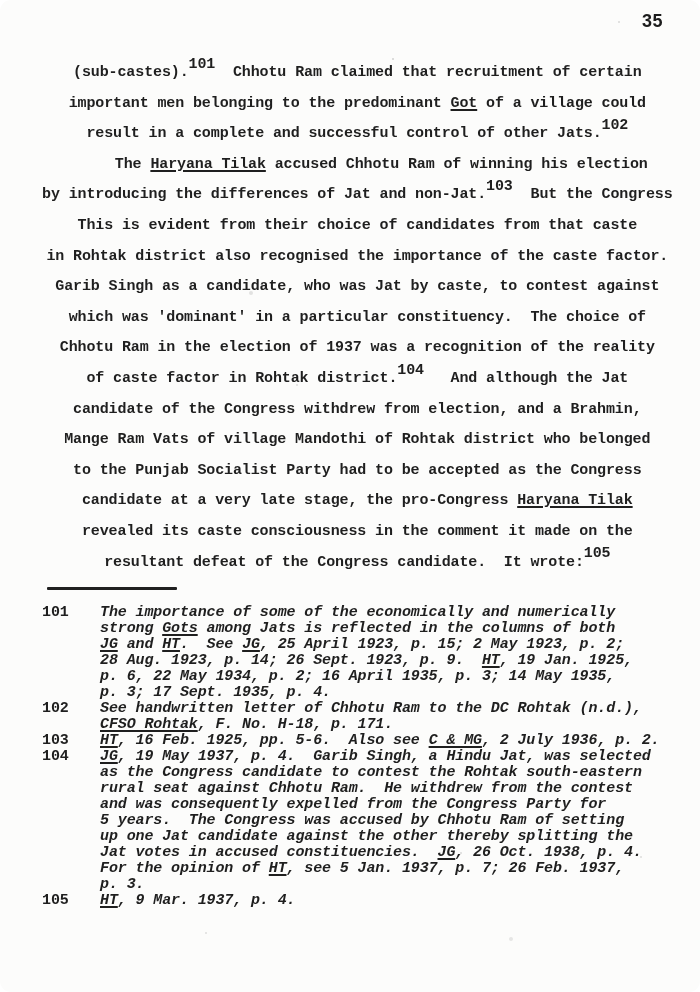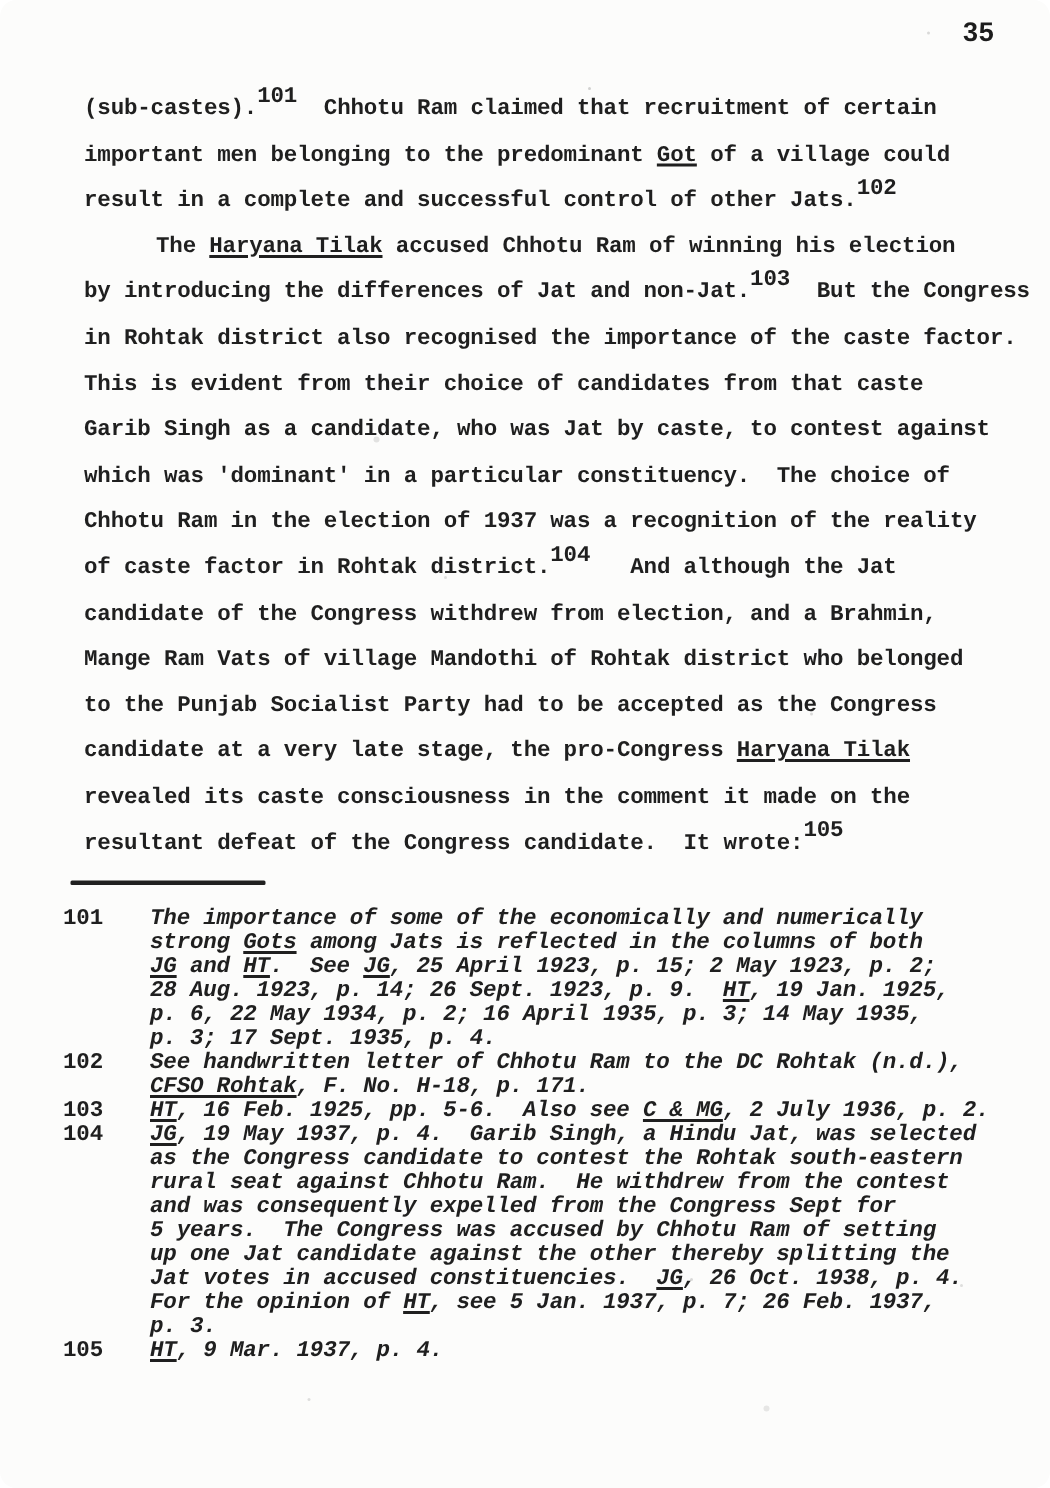--- a/index.html
+++ b/index.html
@@ -13,21 +13,21 @@
     font-size:15px;
     letter-spacing:-0.12px;
     color:#1f1f1f;
     border-radius:11px;
   }
   .page-num{
     position:absolute;top:11px;right:37px;
     font-family:"Liberation Sans","DejaVu Sans",sans-serif;
     font-size:18px;font-weight:700;letter-spacing:0.5px;color:#1c1c1c;
   }
-  .body-text{position:absolute;left:56px;top:58px;}
+  .body-text{position:absolute;left:42px;top:58px;text-align:center;}
   .line{height:30.6px;line-height:30.6px;white-space:pre;}
   .line.indent{padding-left:48px;}
   .sup{position:relative;top:-0.55em;}
   .u{text-decoration:underline;text-underline-offset:2px;text-decoration-thickness:1.6px;}
   .fn-sep{
     position:absolute;left:47px;top:587px;
     width:130px;height:3px;background:#202020;border-radius:1px;
   }
   .footnotes{position:absolute;left:42px;top:605px;}
   .fn{display:flex;}
@@ -52,22 +52,22 @@
 
 <div class="page">
   <div class="specks"></div>
   <div class="page-num">35</div>
   <div class="body-text">
       <div class="line"><span>(sub-castes).</span><span class="sup">101</span><span>  Chhotu Ram claimed that recruitment of certain</span></div>
       <div class="line"><span>important men belonging to the predominant </span><span class="u">Got</span><span> of a village could</span></div>
       <div class="line"><span>result in a complete and successful control of other Jats.</span><span class="sup">102</span></div>
       <div class="line indent"><span>The </span><span class="u">Haryana Tilak</span><span> accused Chhotu Ram of winning his election</span></div>
       <div class="line"><span>by introducing the differences of Jat and non-Jat.</span><span class="sup">103</span><span>  But the Congress</span></div>
+      <div class="line"><span>This is evident from their choice of candidates from that caste</span></div>
       <div class="line"><span>in Rohtak district also recognised the importance of the caste factor.</span></div>
-      <div class="line"><span>This is evident from their choice of candidates from that caste</span></div>
       <div class="line"><span>Garib Singh as a candidate, who was Jat by caste, to contest against</span></div>
       <div class="line"><span>which was 'dominant' in a particular constituency.  The choice of</span></div>
       <div class="line"><span>Chhotu Ram in the election of 1937 was a recognition of the reality</span></div>
       <div class="line"><span>of caste factor in Rohtak district.</span><span class="sup">104</span><span>   And although the Jat</span></div>
       <div class="line"><span>candidate of the Congress withdrew from election, and a Brahmin,</span></div>
       <div class="line"><span>Mange Ram Vats of village Mandothi of Rohtak district who belonged</span></div>
       <div class="line"><span>to the Punjab Socialist Party had to be accepted as the Congress</span></div>
       <div class="line"><span>candidate at a very late stage, the pro-Congress </span><span class="u">Haryana Tilak</span></div>
       <div class="line"><span>revealed its caste consciousness in the comment it made on the</span></div>
       <div class="line"><span>resultant defeat of the Congress candidate.  It wrote:</span><span class="sup">105</span></div>
@@ -97,21 +97,21 @@
         <div class="fn-text">
           <div class="fn-line"><span class="u">HT</span><span>, 16 Feb. 1925, pp. 5-6.  Also see </span><span class="u">C &amp; MG</span><span>, 2 July 1936, p. 2.</span></div>
         </div>
       </div>
       <div class="fn">
         <div class="fn-num">104</div>
         <div class="fn-text">
           <div class="fn-line"><span class="u">JG</span><span>, 19 May 1937, p. 4.  Garib Singh, a Hindu Jat, was selected</span></div>
           <div class="fn-line"><span>as the Congress candidate to contest the Rohtak south-eastern</span></div>
           <div class="fn-line"><span>rural seat against Chhotu Ram.  He withdrew from the contest</span></div>
-          <div class="fn-line"><span>and was consequently expelled from the Congress Sept for</span></div>
+          <div class="fn-line"><span>and was consequently expelled from the Congress Party for</span></div>
           <div class="fn-line"><span>5 years.  The Congress was accused by Chhotu Ram of setting</span></div>
           <div class="fn-line"><span>up one Jat candidate against the other thereby splitting the</span></div>
           <div class="fn-line"><span>Jat votes in accused constituencies.  </span><span class="u">JG</span><span>, 26 Oct. 1938, p. 4.</span></div>
           <div class="fn-line"><span>For the opinion of </span><span class="u">HT</span><span>, see 5 Jan. 1937, p. 7; 26 Feb. 1937,</span></div>
           <div class="fn-line"><span>p. 3.</span></div>
         </div>
       </div>
       <div class="fn">
         <div class="fn-num">105</div>
         <div class="fn-text">

